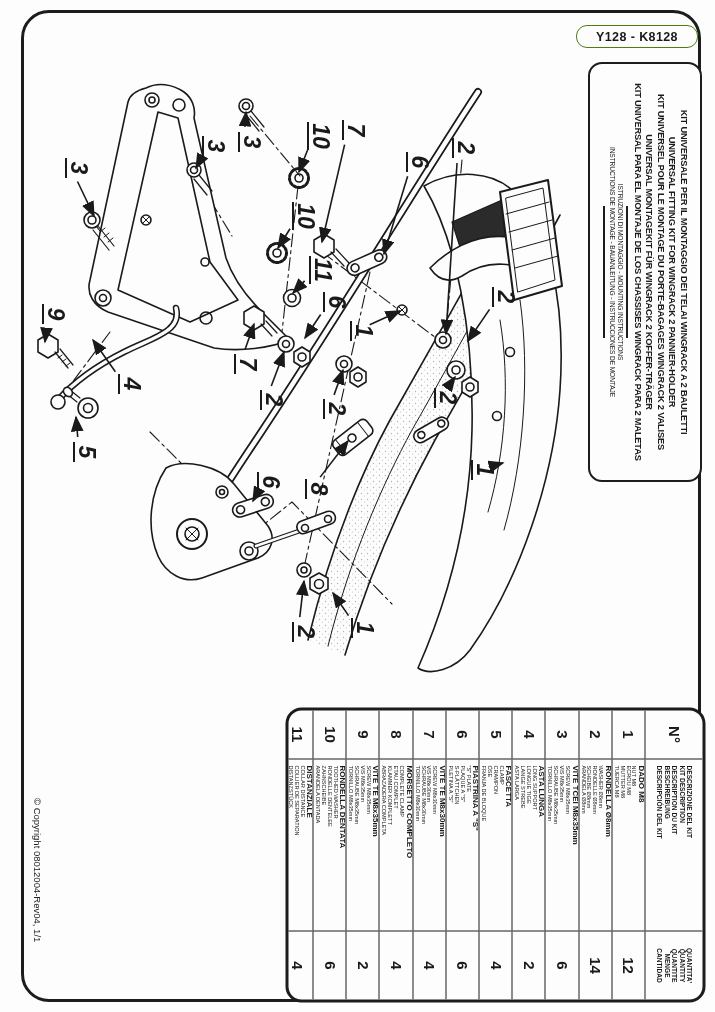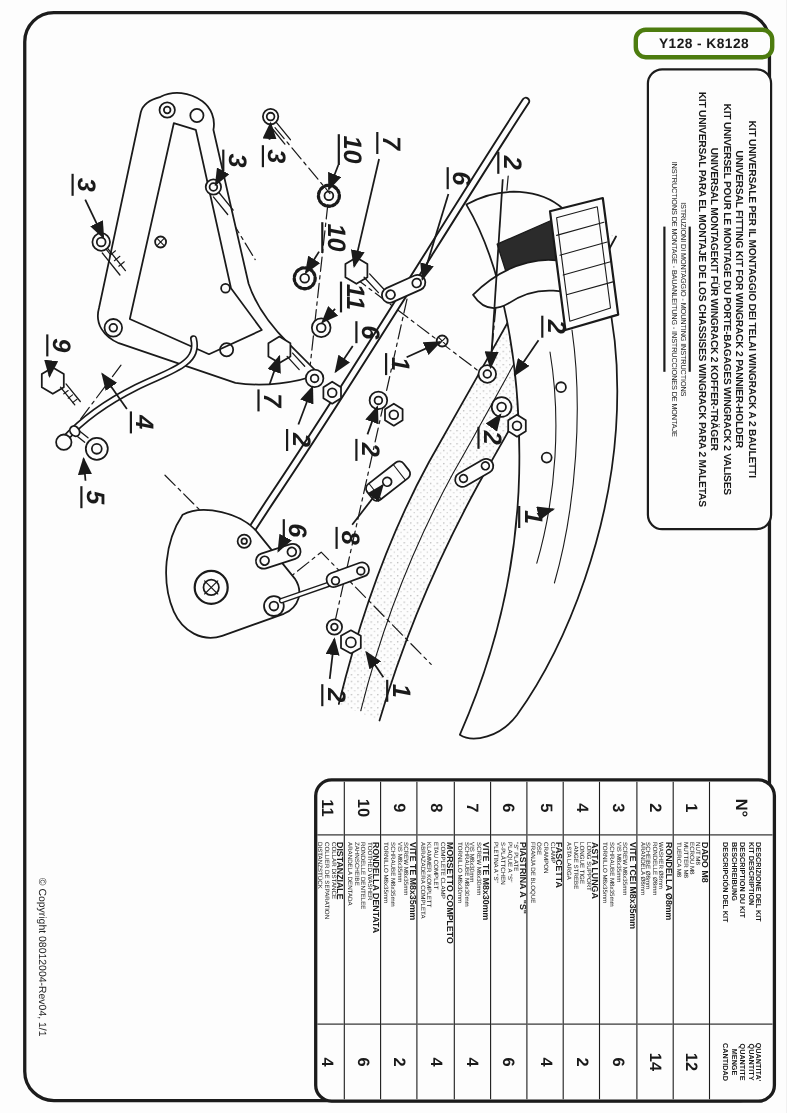--- a/index.html
+++ b/index.html
@@ -3,21 +3,21 @@
 <meta charset="utf-8">
 <style>
   html,body{margin:0;padding:0;background:#e8e8e8;}
   .sheet{position:relative;width:715px;height:1012px;background:#fdfdfd;overflow:hidden;
          font-family:"Liberation Sans",sans-serif;color:#1a1a1a;}
   
   .page-border{position:absolute;left:21px;top:10px;width:674px;height:986px;
                border:3px solid #1c1c1c;border-radius:28px;}
   
   .code-pill{position:absolute;left:576px;top:25px;width:120px;height:21px;
-             border:4px solid #4d7c0f;border-radius:11px;display:flex;align-items:center;justify-content:center;
+             border:1px solid #4d7c0f;border-radius:11px;display:flex;align-items:center;justify-content:center;
              font-size:12.5px;font-weight:bold;letter-spacing:.4px;background:#fdfdfd;z-index:6;}
   
   .title-block{position:absolute;left:435px;top:215px;width:416px;height:110px;
                border:2.5px solid #1c1c1c;border-radius:14px;background:#fdfdfd;
                transform:rotate(90deg);display:flex;flex-direction:column;justify-content:center;
                text-align:center;z-index:5;}
   .tb-line{font-weight:bold;font-size:9.3px;line-height:11.4px;letter-spacing:-0.2px;white-space:nowrap;}
   .tb-rule{width:132px;height:2px;background:#1c1c1c;margin:3px auto 2px auto;}
   .tb-sub{font-size:6.6px;line-height:8px;letter-spacing:-0.1px;white-space:nowrap;}
   

